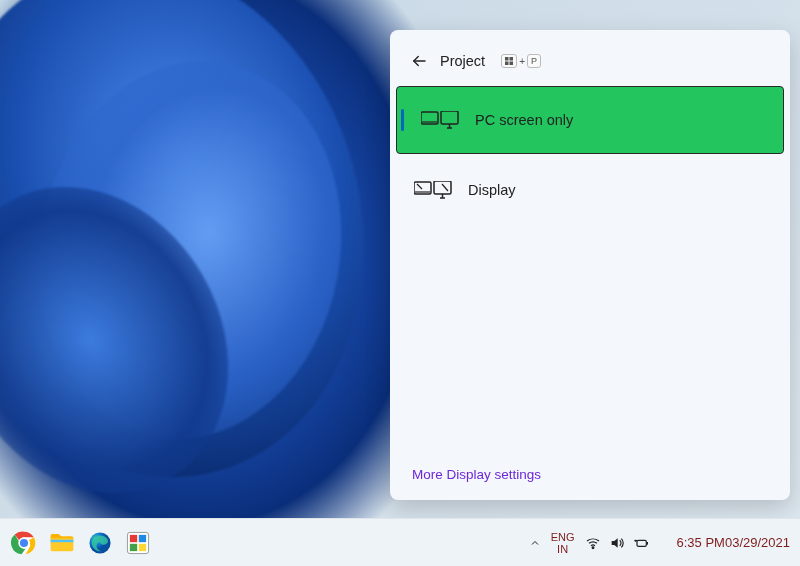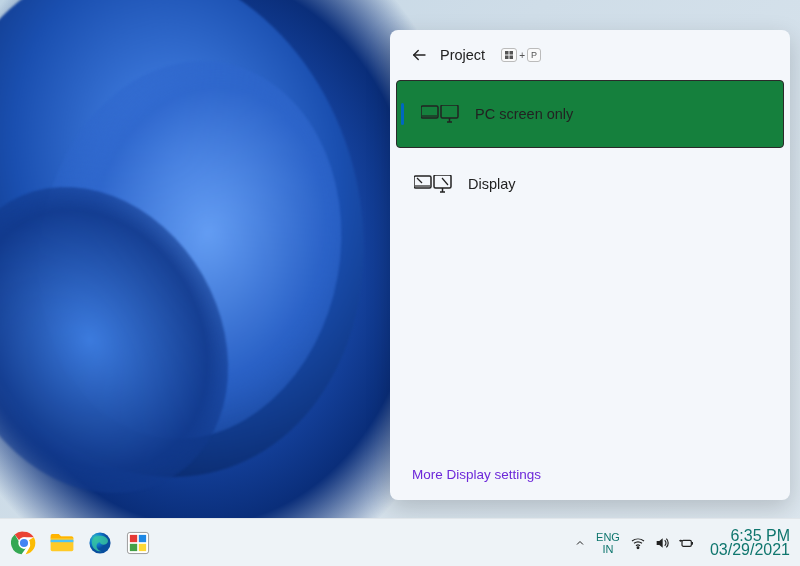--- a/index.html
+++ b/index.html
@@ -20,41 +20,41 @@
     .p3 { width: 260px; height: 320px; left: -40px; top: 180px; background: radial-gradient(ellipse at 50% 50%, #3f7fe2 0%, #11398c 60%, transparent 90%); transform: rotate(-30deg); opacity: .9; }
 
     
     .panel {
       position: absolute; right: 10px; top: 30px;
       width: 400px; height: 470px;
       background: #f4f7fb;
       border-radius: 8px;
       box-shadow: 0 8px 24px rgba(0,0,0,.18);
       display: flex; flex-direction: column;
-      padding: 12px 0 18px 0;
+      padding: 18px 0 18px 0;
     }
     .panel-header {
       display: flex; align-items: center; gap: 12px;
       padding: 4px 20px 14px 20px;
     }
     .back-arrow { width: 18px; height: 18px; color: #333; cursor: pointer; display:flex; align-items:center; justify-content:center; }
     .panel-title { font-size: 14.5px; color: #222; font-weight: 400; }
     .shortcut-hint { display:flex; align-items:center; gap:2px; margin-left:4px;}
     .key { border:1px solid #bbb; border-radius:3px; font-size:9px; padding:0 3px; height:14px; line-height:12px; color:#555; background:#fafafa; display:inline-flex; align-items:center; min-width:14px; justify-content:center;}
     .winkey svg { width:8px; height:8px; display:block; }
     .plus { font-size:10px; color:#555; }
 
     .options { flex: 1; }
     .option {
       display:flex; align-items:center; gap:16px;
       height:68px; padding:0 24px; cursor:pointer;
       font-size:14.5px; color:#222; position:relative;
     }
     .option.selected {
-      background:#15803d; border:1.5px solid #2a2a2a; border-radius:4px;
+      background:#22c55e; border:1.5px solid #2a2a2a; border-radius:4px;
       margin: 2px 6px;
     }
     .option.selected::before {
       content:""; position:absolute; left:4px; top:50%; transform:translateY(-50%);
       width:3px; height:22px; background:#0067c0; border-radius:2px;
     }
     .option-icon { width:38px; height:22px; flex-shrink:0; display:flex; align-items:center; }
     .option-icon svg { display:block; }
 
     .panel-footer {
@@ -63,26 +63,26 @@
 
     
     .taskbar {
       position:absolute; left:0; bottom:0; width:800px; height:48px;
       background:#eef3f7; border-top:1px solid rgba(0,0,0,.05);
       display:flex; align-items:center; padding:0 10px;
     }
     .task-icons { display:flex; gap:10px; align-items:center; }
     .ticon { width:28px; height:28px; border-radius:4px; display:flex; align-items:center; justify-content:center; cursor:pointer; }
     .spacer { flex:1; }
-    .tray { display:flex; align-items:center; gap:10px; color:#0f766e; font-size:12px; }
+    .tray { display:flex; align-items:center; gap:10px; color:#7f1d1d; font-size:12px; }
     .tray-item { display:flex; align-items:center; cursor:pointer; }
     .lang { display:flex; flex-direction:column; line-height:12px; font-size:11px; align-items:center; }
     .sysicons { display:flex; gap:8px; align-items:center; }
     .sysicons svg { width:16px; height:16px; }
-    .clock { display:flex; flex-direction:column; align-items:flex-end; line-height:14px; font-size:16px; margin-left:6px; }
+    .clock { display:flex; align-items:flex-end; line-height:14px; font-size:13px; margin-left:18px; }
     .chevron-up svg { width:12px; height:12px; }
   </style>
 </head>
 <body>
 
 <div class="desktop">
   <div class="petal p1"></div>
   <div class="petal p2"></div>
   <div class="petal p3"></div>
 

